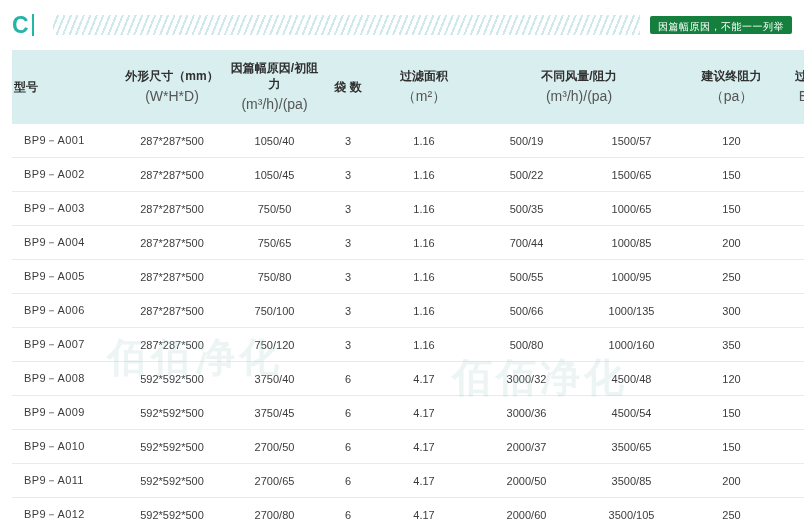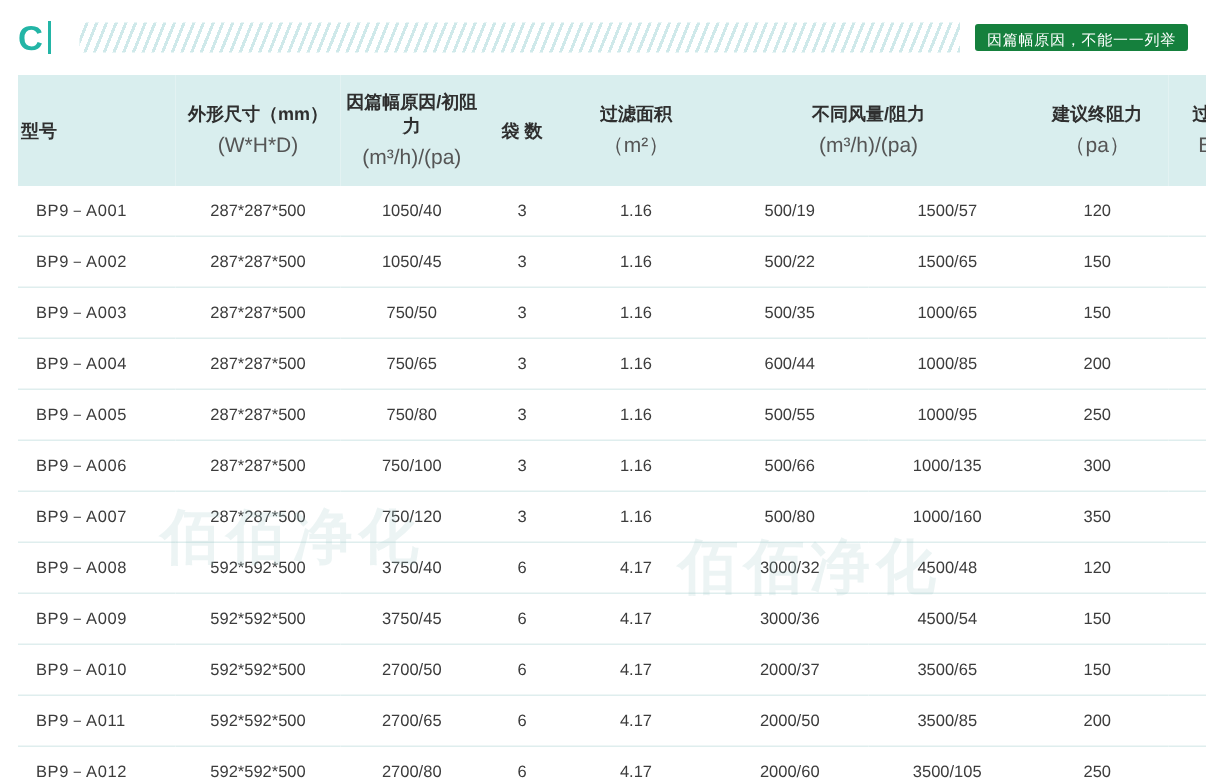--- a/index.html
+++ b/index.html
@@ -243,21 +243,21 @@
             <td>1000/65</td>
             <td>150</td>
             <td>F5</td>
           </tr>
           <tr>
             <td>BP9－A004</td>
             <td>287*287*500</td>
             <td>750/65</td>
             <td>3</td>
             <td>1.16</td>
-            <td>600/44</td>
+            <td>700/44</td>
             <td>1000/85</td>
             <td>200</td>
             <td>F6</td>
           </tr>
           <tr>
             <td>BP9－A005</td>
             <td>287*287*500</td>
             <td>750/80</td>
             <td>3</td>
             <td>1.16</td>

